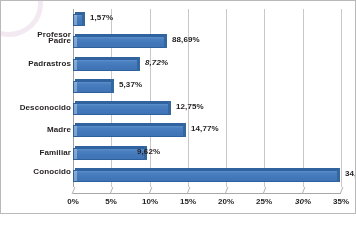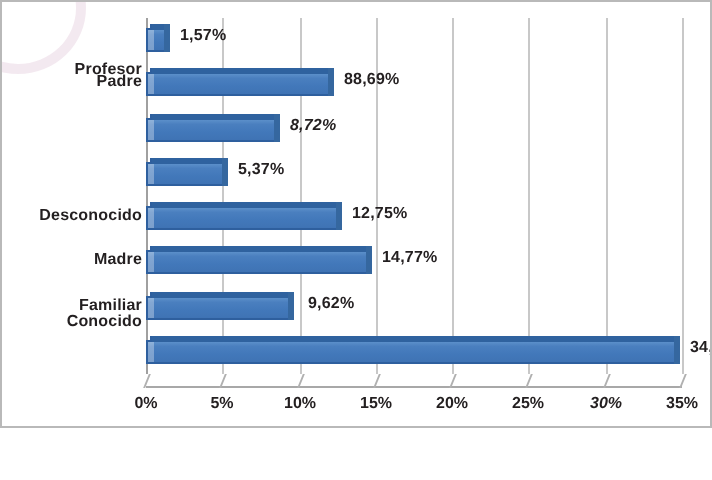--- a/index.html
+++ b/index.html
@@ -183,24 +183,25 @@
 </head>
 <body>
 
 <div id="chart-root">
 
   <div id="watermark"></div>
 
   <div id="cat-axis">
       <div class="cat-text" style="top: 5px; margin-top: 16px;">Profesor</div>
       <div class="cat-text" style="top: 27px;">Padre</div>
+      <div class="cat-text" style="top: 50px;">Padrastros</div>
       <div class="cat-text" style="top: 94px;">Desconocido</div>
       <div class="cat-text" style="top: 116px;">Madre</div>
       <div class="cat-text" style="top: 139px;">Familiar</div>
-      <div class="cat-text" style="top: 147px;">Conocido</div>
+      <div class="cat-text" style="top: 158px;">Conocido</div>
     </div>
 
   <div id="plot">
       <div class="gridline axis0" style="left: 0px;"></div>
       <div class="gridline" style="left: 38px;"></div>
       <div class="gridline" style="left: 77px;"></div>
       <div class="gridline" style="left: 115px;"></div>
       <div class="gridline" style="left: 153px;"></div>
       <div class="gridline" style="left: 191px;"></div>
       <div class="gridline" style="left: 230px;"></div>
@@ -246,21 +247,21 @@
         <div class="bar-cap" style="left: 110px;"></div>
         <div class="bar-hl"></div>
       </div>
       <div class="value-label" style="left: 118px; top: 115px;">14,77%</div>
       <div class="bar-wrap" style="top: 137px; width: 74px;">
         <div class="bar" style="width: 74px;"></div>
         <div class="bar-top" style="width: 71px;"></div>
         <div class="bar-cap" style="left: 71px;"></div>
         <div class="bar-hl"></div>
       </div>
-      <div class="value-label" style="left: 81px; top: 138px;">9,62%</div>
+      <div class="value-label" style="left: 64px; top: 138px;">9,62%</div>
       <div class="bar-wrap" style="top: 159px; width: 267px;">
         <div class="bar" style="width: 267px;"></div>
         <div class="bar-top" style="width: 264px;"></div>
         <div class="bar-cap" style="left: 264px;"></div>
         <div class="bar-hl"></div>
       </div>
       <div class="value-label" style="left: 272px; top: 160px;">34,90%</div>
     </div>
 
   <div id="axis-base">

